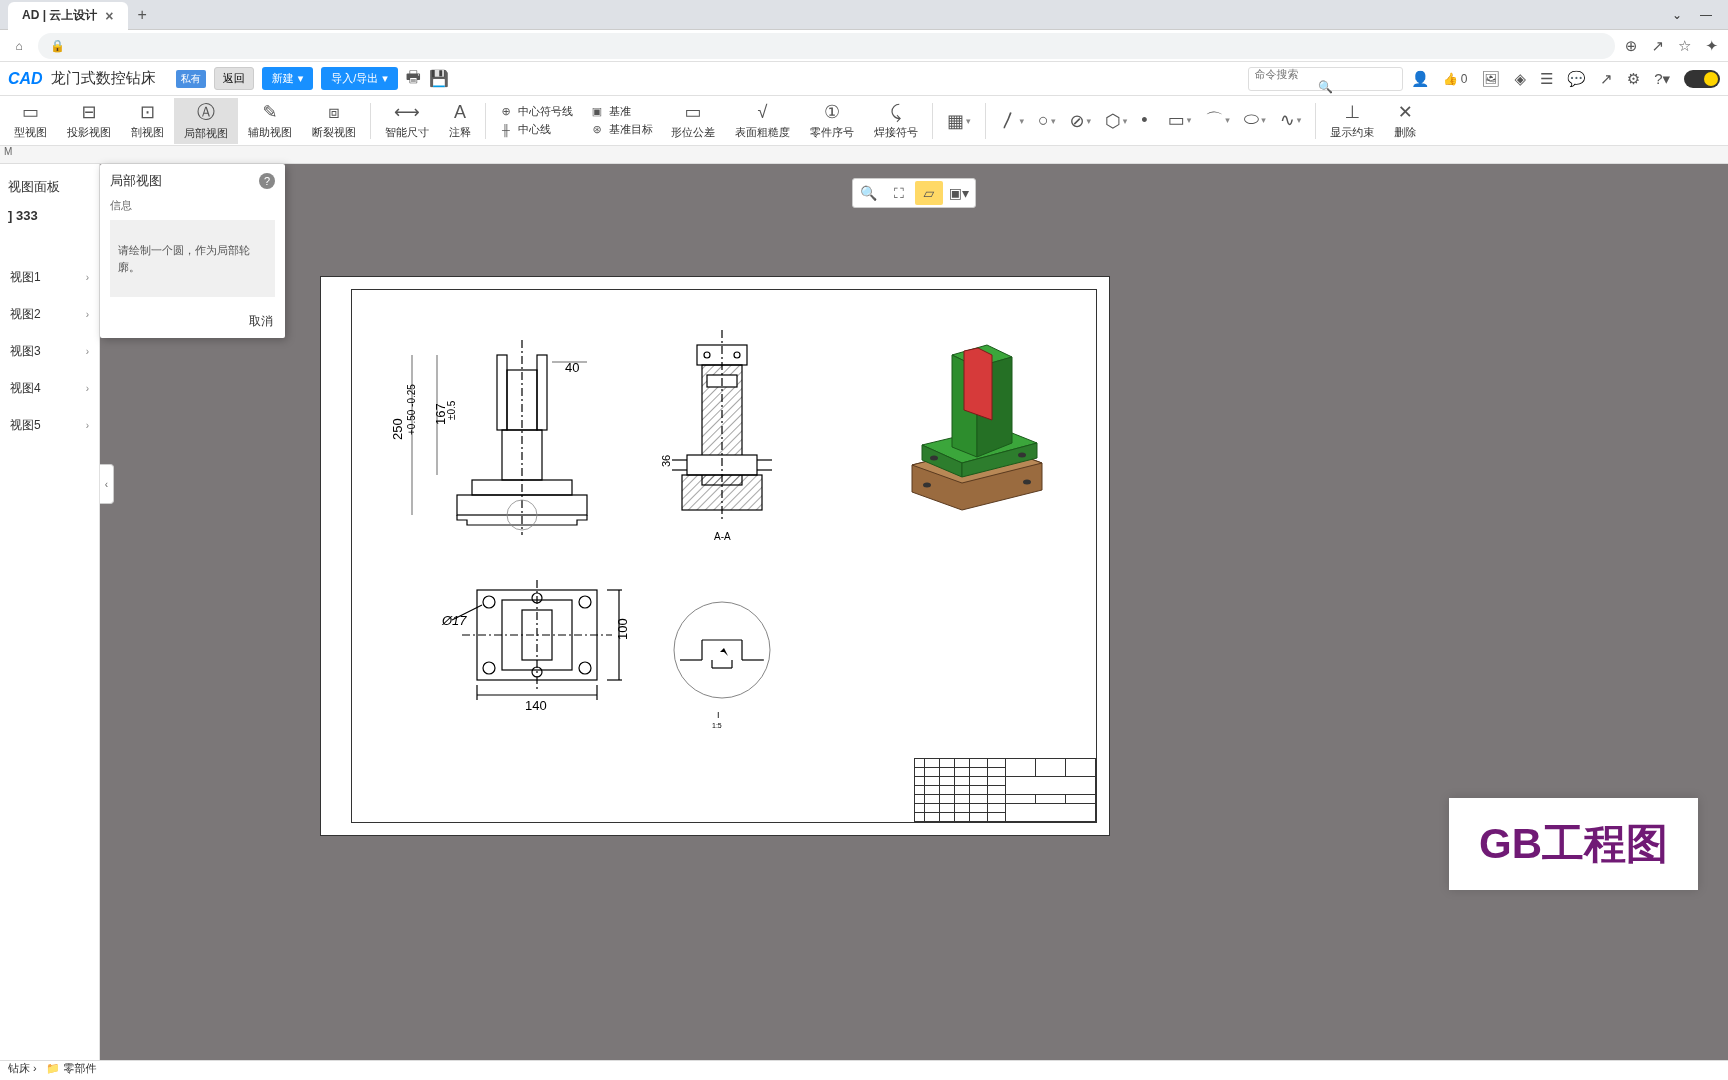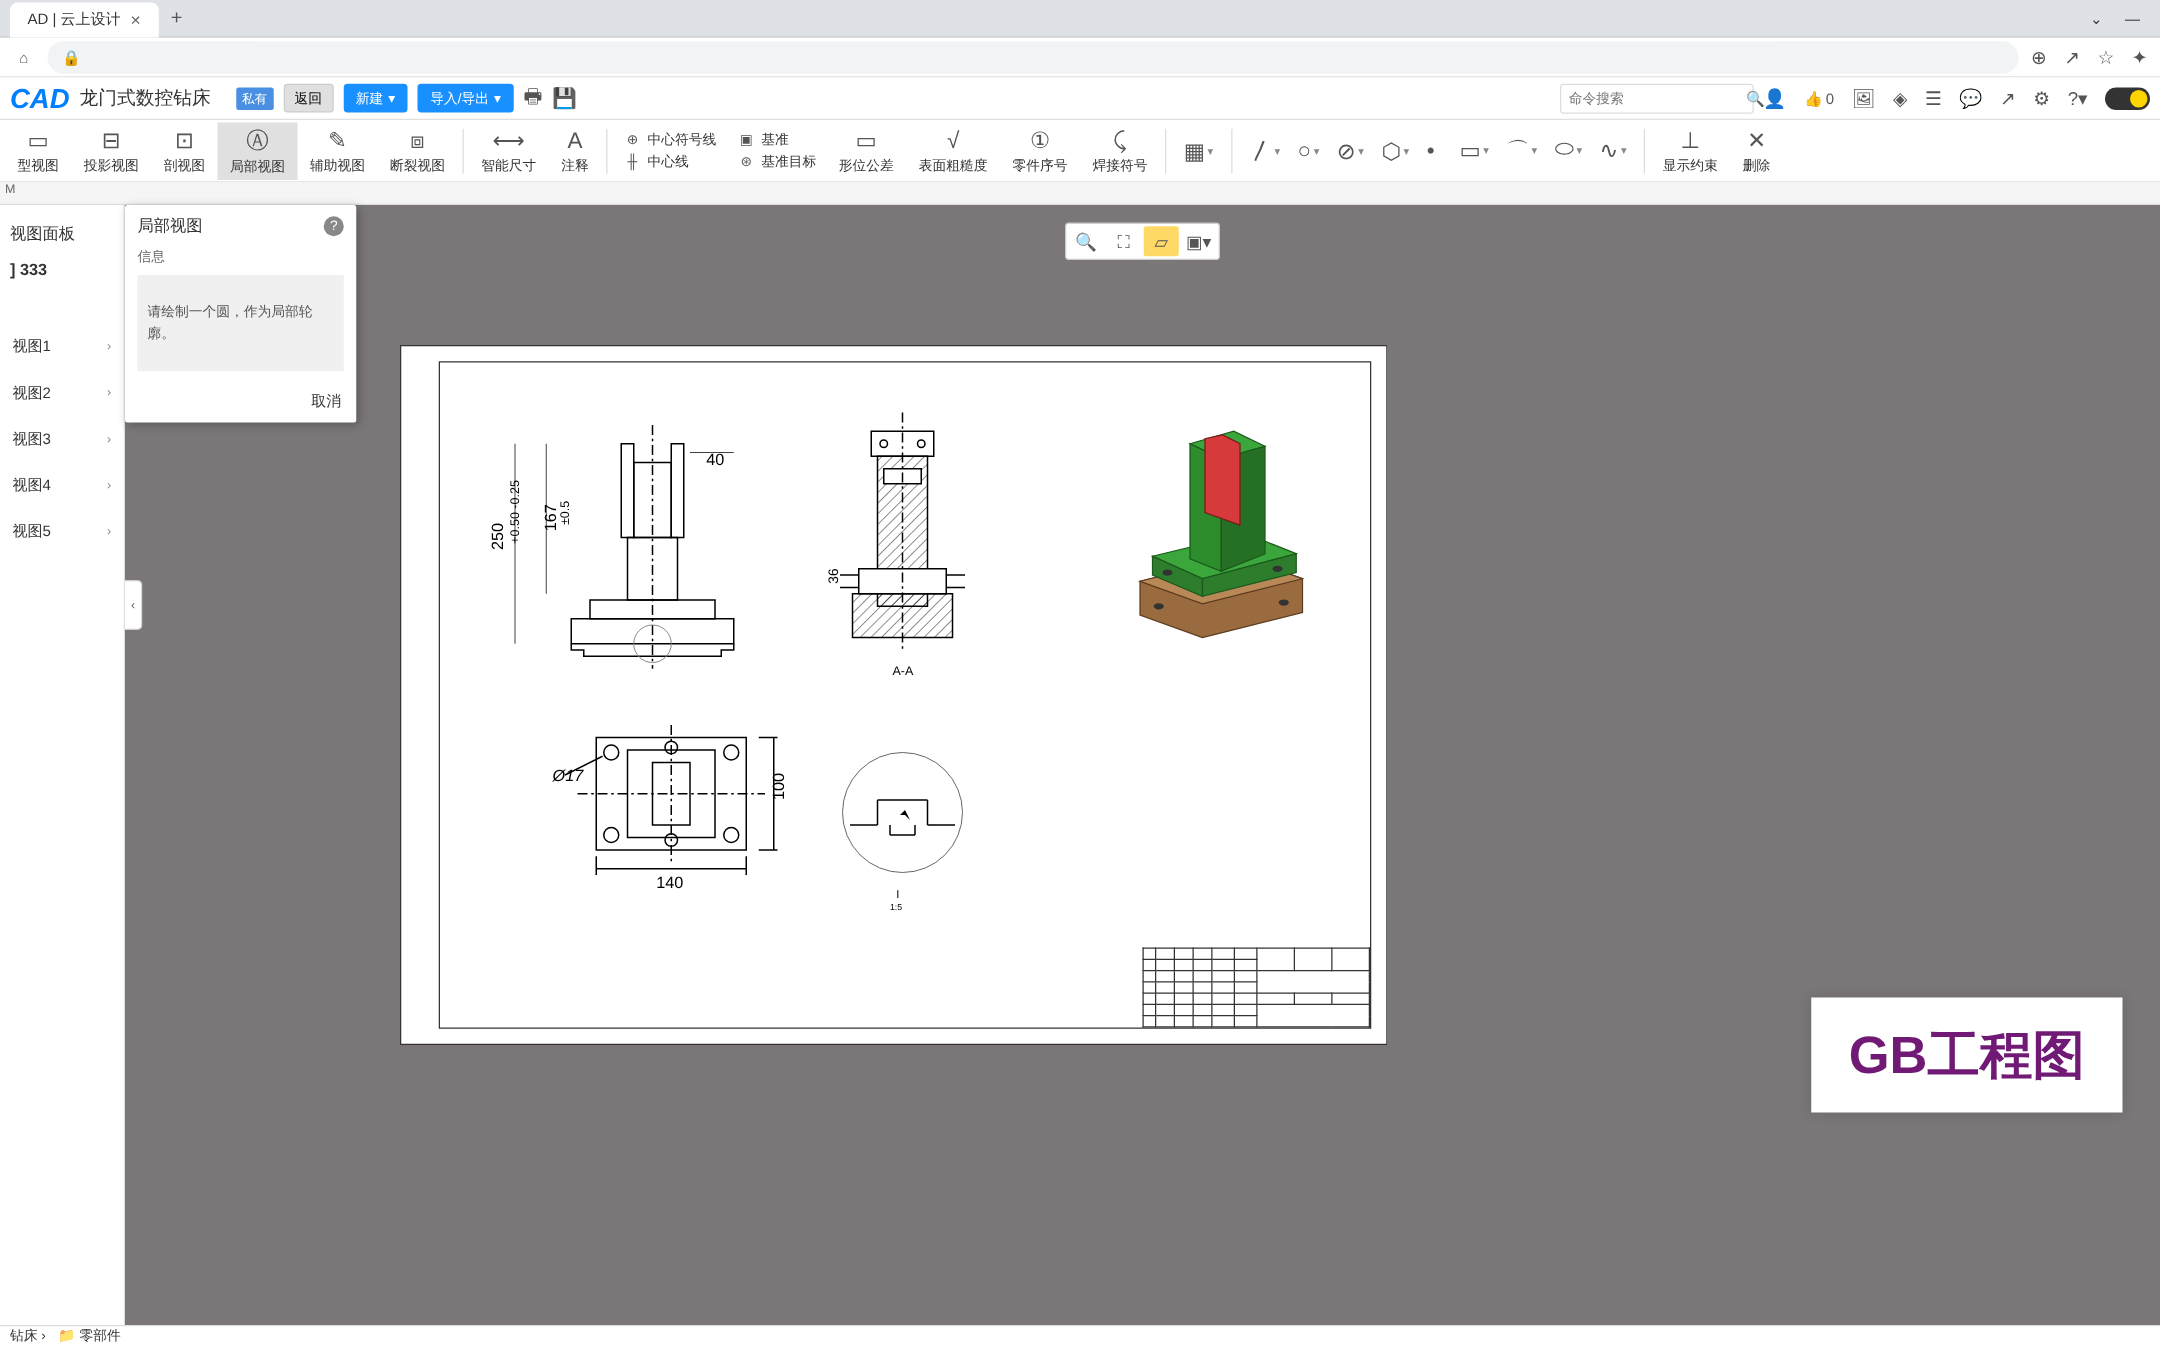--- a/index.html
+++ b/index.html
@@ -1,40 +1,40 @@
 <!DOCTYPE html>
 <html><head>
 <meta charset="utf-8">
 <style>
 * { margin: 0; padding: 0; box-sizing: border-box; font-family: "Microsoft YaHei", Arial, sans-serif; }
 body { width: 1728px; height: 1080px; background: #fff; overflow: hidden; font-size: 12px; color: #333; }
 
 
 .browser-tabs { height: 30px; background: #dee1e6; display: flex; align-items: center; padding: 0 8px; border-bottom: 1px solid #ccc; }
-.tab { background: #fff; padding: 8px 14px; border-radius: 6px 6px 0 0; display: flex; align-items: center; gap: 8px; font-size: 12px; height: 28px; margin-top: 2px; }
+.tab { background: #fff; padding: 8px 14px; border-radius: 6px 6px 0 0; display: flex; align-items: center; gap: 8px; font-size: 12px; height: 28px; margin-top: 2px; font-weight: bold; }
 .tab-close { font-size: 14px; color: #666; cursor: pointer; }
 .new-tab { margin-left: 10px; font-size: 16px; color: #555; cursor: pointer; }
 .tabs-right { margin-left: auto; display: flex; gap: 18px; padding-right: 8px; color: #333; }
 .addr-bar { height: 32px; display: flex; align-items: center; padding: 0 10px; gap: 10px; border-bottom: 1px solid #e0e0e0; }
 .addr-icon { width: 18px; height: 18px; display: flex; align-items: center; justify-content: center; color: #555; }
 .url-box { flex: 1; background: #f1f3f4; border-radius: 14px; height: 26px; display: flex; align-items: center; padding: 0 12px; gap: 8px; color: #555; font-size: 13px; }
 .lock { font-size: 12px; }
 .addr-right { display: flex; gap: 14px; color: #555; font-size: 15px; }
 
 
 .app-header { height: 34px; background: #fff; display: flex; align-items: center; padding: 0 8px; gap: 8px; border-bottom: 1px solid #e0e0e0; }
-.logo { font-weight: bold; font-size: 22px; color: #0080ff; font-style: italic; }
+.logo { font-weight: bold; font-size: 16px; color: #0080ff; font-style: italic; }
 .doc-title { font-size: 15px; color: #333; }
 .badge-priv { background: #4a90e2; color: #fff; font-size: 10px; padding: 2px 5px; border-radius: 2px; margin-left: 12px; }
 .btn-back { background: #e0e0e0; border: 1px solid #ccc; padding: 3px 8px; font-size: 11px; border-radius: 3px; cursor: pointer; }
 .btn-new { background: #1890ff; color: #fff; border: none; padding: 4px 10px; font-size: 11px; border-radius: 3px; cursor: pointer; display: flex; gap: 4px; align-items: center; }
 .btn-io { background: #1890ff; color: #fff; border: none; padding: 4px 10px; font-size: 11px; border-radius: 3px; cursor: pointer; display: flex; gap: 4px; align-items: center; }
 .hdr-icon { font-size: 16px; color: #555; cursor: pointer; }
 .hdr-spacer { flex: 1; }
-.search-box { border: 1px solid #ddd; border-radius: 3px; height: 24px; width: 155px; display: flex; align-items: center; padding: 0 6px; }
+.search-box { border: 1px solid #ddd; border-radius: 3px; height: 24px; width: 155px; display: flex; align-items: center; padding: 0 6px; flex-direction: column; }
 .search-box input { border: none; outline: none; flex: 1; font-size: 11px; }
 .hdr-right { display: flex; gap: 14px; align-items: center; color: #555; font-size: 15px; }
 .like-count { display: flex; align-items: center; gap: 2px; font-size: 12px; }
 .toggle { width: 36px; height: 18px; background: #333; border-radius: 9px; position: relative; }
 .toggle::after { content: ''; position: absolute; right: 2px; top: 2px; width: 14px; height: 14px; background: #ffd500; border-radius: 50%; }
 
 
 .ribbon { height: 50px; background: #fff; display: flex; align-items: center; padding: 0 4px; border-bottom: 1px solid #e0e0e0; }
 .rib-item { display: flex; flex-direction: column; align-items: center; justify-content: center; padding: 4px 10px; gap: 2px; cursor: pointer; font-size: 11px; color: #333; height: 46px; }
 .rib-item.active { background: #e0e0e0; }

